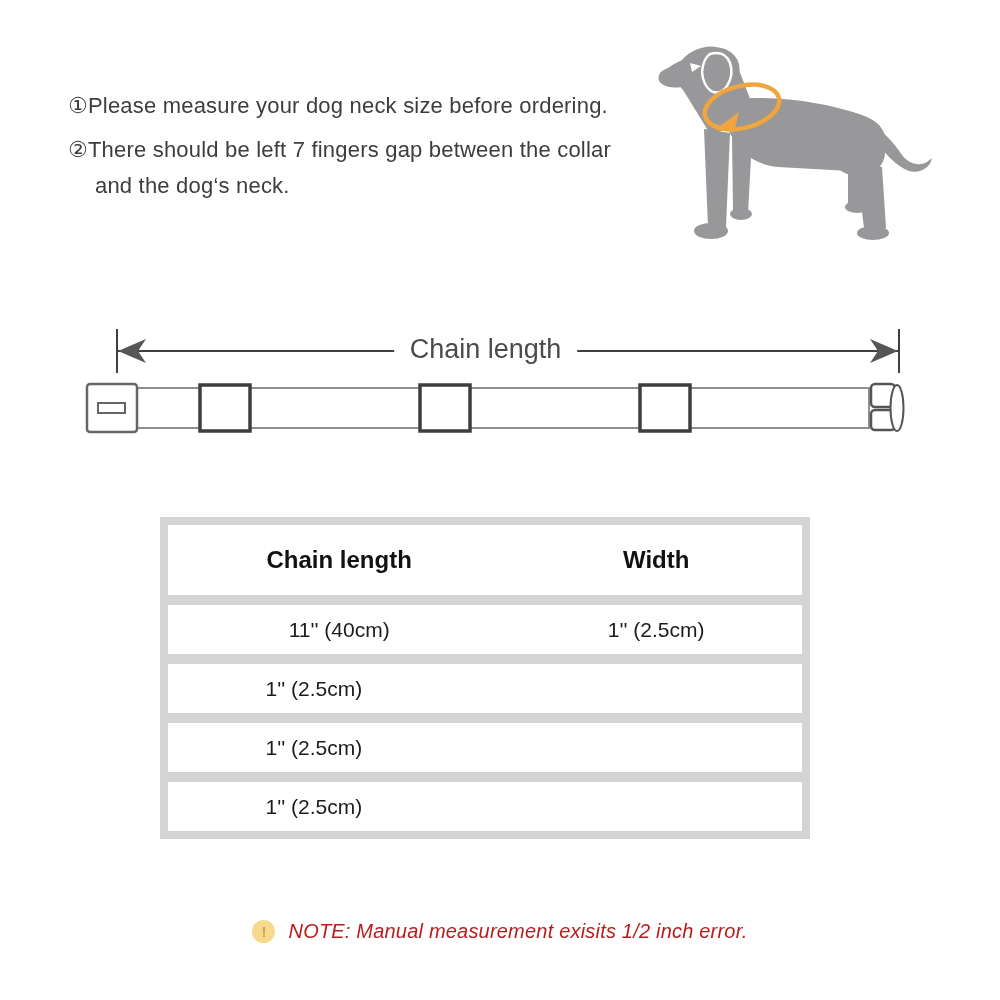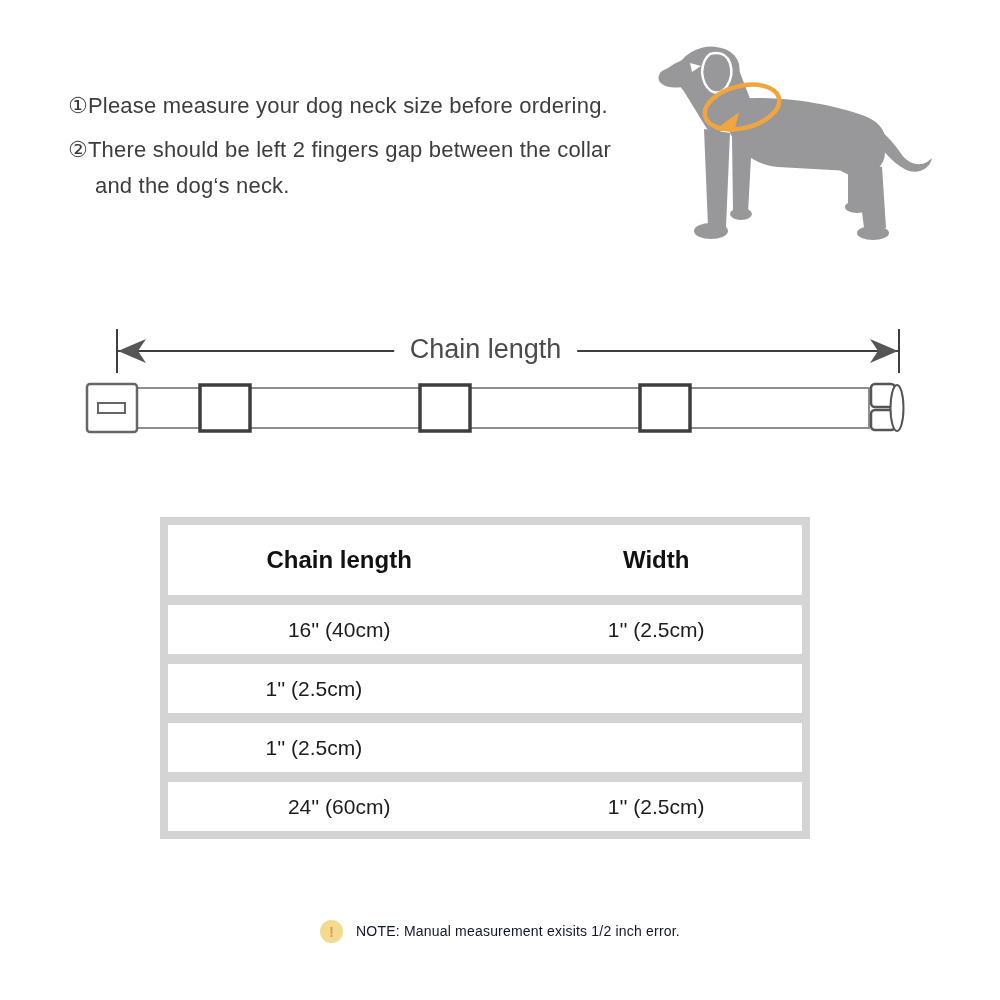--- a/index.html
+++ b/index.html
@@ -48,30 +48,30 @@
   .t-row.body .t-cell { font-size:21px; color:#1c1c1c; }
 
   
   .note { position:absolute; left:0; right:0; top:916px; height:30px;
           display:flex; align-items:center; justify-content:center; gap:13px; }
   .note-icon {
     width:23px; height:23px; border-radius:50%; background:#f5d98d;
     display:flex; align-items:center; justify-content:center;
     color:#c8a75b; font-size:15px; font-weight:bold; flex:0 0 auto;
   }
-  .note-text { font-size:14px; color:#0f172a; letter-spacing:0.2px; }
+  .note-text { font-size:20px; color:#b91c1c; letter-spacing:0.2px;font-style:italic; }
 </style>
 </head>
 <body>
 
 <div class="canvas">
 
   <div class="instructions">
     <p class="inst-line"><span class="inst-num">①</span><span>Please measure your dog neck size before ordering.</span></p>
-    <p class="inst-line"><span class="inst-num">②</span><span>There should be left 2 fingers gap between the collar and the dog‘s neck.</span></p>
+    <p class="inst-line"><span class="inst-num">②</span><span>There should be left 7 fingers gap between the collar and the dog‘s neck.</span></p>
   </div>
 
   <div class="dog-wrap">
     <svg width="330" height="235" viewBox="0 0 330 235">
       <g fill="#98989a">
         <ellipse cx="78" cy="47" rx="32" ry="25" transform="rotate(-14 78 47)"></ellipse>
         <path d="M30,48 Q26,55 32,59 Q39,64 52,62 L76,68 L68,30 Q50,34 38,43 Q31,46 30,48 Z"></path>
         <path d="M50,60 L104,32 L124,84 L82,112 Z"></path>
         <path d="M104,74 C148,70 198,78 232,90 C250,96 258,108 255,122 C252,136 238,144 220,146 L148,142 C126,140 110,128 101,110 C93,95 95,80 104,74 Z"></path>
         <path d="M236,96 C252,104 264,118 272,130 C278,138 288,142 297,137 L302,133 C300,143 290,149 279,146 C267,142 255,128 246,117 C240,110 235,102 236,96 Z"></path>
@@ -118,31 +118,30 @@
       <ellipse cx="812" cy="26" rx="6.5" ry="23" fill="#ffffff" stroke="#555555" stroke-width="2"></ellipse>
     </svg>
   </div>
 
   <div class="size-table">
     <div class="t-row header">
       <div class="t-cell c1">Chain length</div>
       <div class="t-cell c2">Width</div>
     </div>
     <div class="t-row body">
-      <div class="t-cell c1">16'' (40cm)</div>
+      <div class="t-cell c1">11'' (40cm)</div>
       <div class="t-cell c2">1'' (2.5cm)</div>
     </div>
     <div class="t-row body">
       <div class="t-cell c2">1'' (2.5cm)</div>
     </div>
     <div class="t-row body">
       <div class="t-cell c2">1'' (2.5cm)</div>
     </div>
     <div class="t-row body">
-      <div class="t-cell c1">24'' (60cm)</div>
       <div class="t-cell c2">1'' (2.5cm)</div>
     </div>
   </div>
 
   <div class="note">
     <span class="note-icon">
         <span>!</span>
       </span>
     <span class="note-text">NOTE: Manual measurement exisits 1/2 inch error.</span>
   </div>

